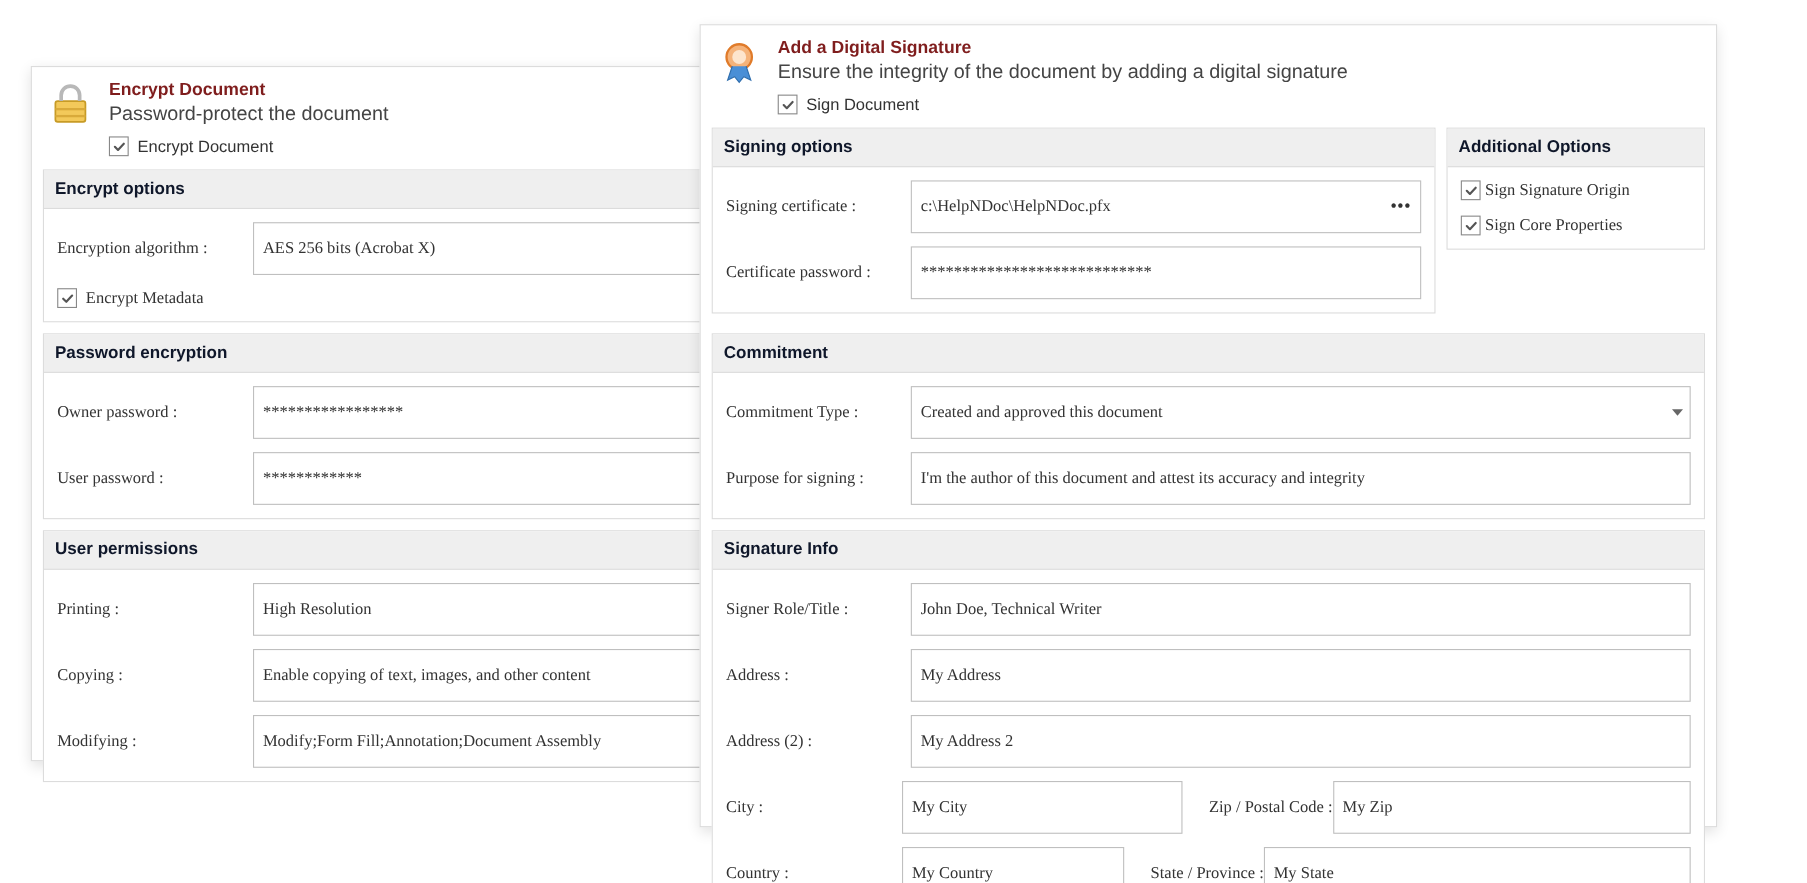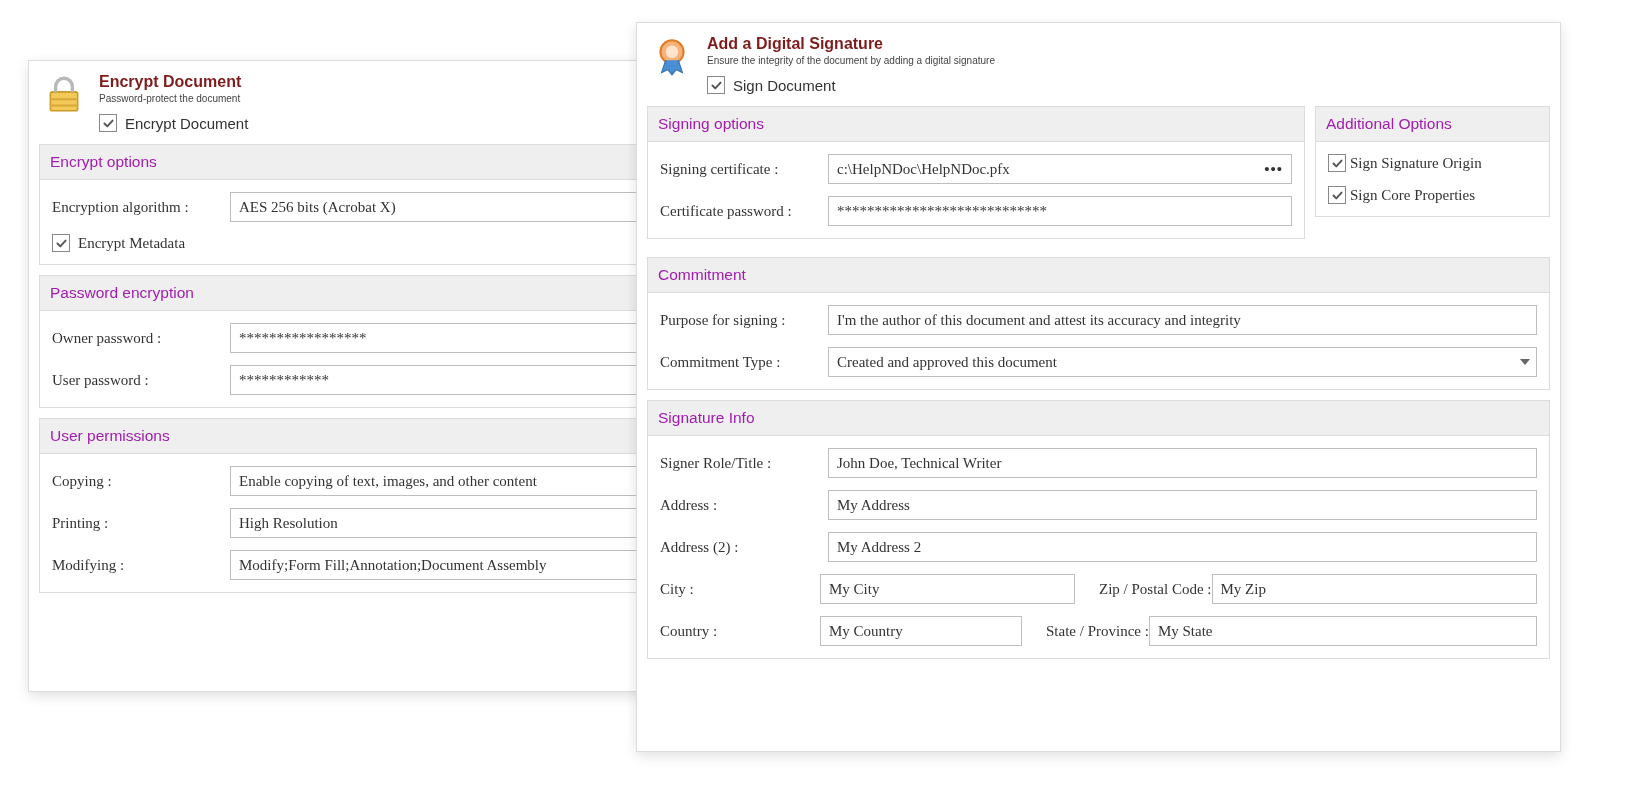--- a/index.html
+++ b/index.html
@@ -31,51 +31,51 @@
   }
   .panel-head {
     display: flex;
     align-items: flex-start;
     padding: 12px 14px 4px 14px;
     gap: 14px;
   }
   .panel-head .icon-box { flex: 0 0 auto; }
   .panel-head .titles { flex: 1 1 auto; }
   .panel-title { font-weight: 600; font-size: 16px; color:#7f1d1d; }
-  .panel-sub { font-size: 10px; color:#444; margin-top:2px; }
+  .panel-sub { font-size: 18px; color:#444; margin-top:2px; }
   .master-check {
     margin-top: 10px;
     display: flex; align-items: center; gap: 8px;
   }
   .section {
     margin: 8px 10px 10px 10px;
     border: 1px solid #dcdcdc;
     background: #fff;
   }
   .section-head {
     background: #efefef;
     border-bottom: 1px solid #dcdcdc;
     padding: 8px 10px;
-    font-weight: 400;
+    font-weight: 700;
     font-size: 15.5px;
-    color:#a21caf;
+    color:#0f172a;
   }
   .section-body {
     padding: 12px 12px;
     font-family: Liberation Serif, serif;
   }
   .row { display: flex; align-items: center; margin-bottom: 12px; gap: 8px; }
   .row:last-child { margin-bottom: 0; }
   .lbl { color:#333; }
   .enc .lbl { width: 170px; }
   .sig .lbl { width: 160px; }
   input[type="text"], .combo, .text-input {
     flex: 1 1 auto;
     border: 1px solid #bfbfbf;
-    padding: 5px 8px;
+    padding: 23px 8px;
     font-family: inherit;
     font-size: 15px;
     color: #333;
     background: #fff;
     height: 30px;
   }
   .combo { position: relative; cursor: default; display:flex; align-items:center; padding-right:26px; }
   .combo .arrow {
     position: absolute; right: 6px; top: 50%; transform: translateY(-50%);
     width: 0; height: 0; border-left: 5px solid transparent; border-right:5px solid transparent; border-top:6px solid #666;
@@ -172,30 +172,30 @@
         <span class="lbl">User password :</span>
         <input class="text-input" type="text" value="************" style="">
       </div>
     </div>
   </div>
 
   <div class="section">
     <div class="section-head">User permissions</div>
     <div class="section-body">
       <div class="row">
+        <span class="lbl">Printing :</span>
+        <div class="combo">
+          <span>High Resolution</span>
+          <span class="arrow"></span>
+        </div>
+      </div>
+      <div class="row">
         <span class="lbl">Copying :</span>
         <div class="combo">
           <span>Enable copying of text, images, and other content</span>
-          <span class="arrow"></span>
-        </div>
-      </div>
-      <div class="row">
-        <span class="lbl">Printing :</span>
-        <div class="combo">
-          <span>High Resolution</span>
           <span class="arrow"></span>
         </div>
       </div>
       <div class="row">
         <span class="lbl">Modifying :</span>
         <div class="combo">
           <span>Modify;Form Fill;Annotation;Document Assembly</span>
           <span class="arrow"></span>
         </div>
       </div>
@@ -267,29 +267,29 @@
           </label>
         </div>
       </div>
     </div>
   </div>
 
   <div class="section">
     <div class="section-head">Commitment</div>
     <div class="section-body">
       <div class="row">
+        <span class="lbl">Commitment Type :</span>
+        <div class="combo">
+          <span>Created and approved this document</span>
+          <span class="arrow"></span>
+        </div>
+      </div>
+      <div class="row">
         <span class="lbl">Purpose for signing :</span>
         <input class="text-input" type="text" value="I'm the author of this document and attest its accuracy and integrity" style="">
-      </div>
-      <div class="row">
-        <span class="lbl">Commitment Type :</span>
-        <div class="combo">
-          <span>Created and approved this document</span>
-          <span class="arrow"></span>
-        </div>
       </div>
     </div>
   </div>
 
   <div class="section">
     <div class="section-head">Signature Info</div>
     <div class="section-body">
       <div class="row">
         <span class="lbl">Signer Role/Title :</span>
         <input class="text-input" type="text" value="John Doe, Technical Writer" style="">

